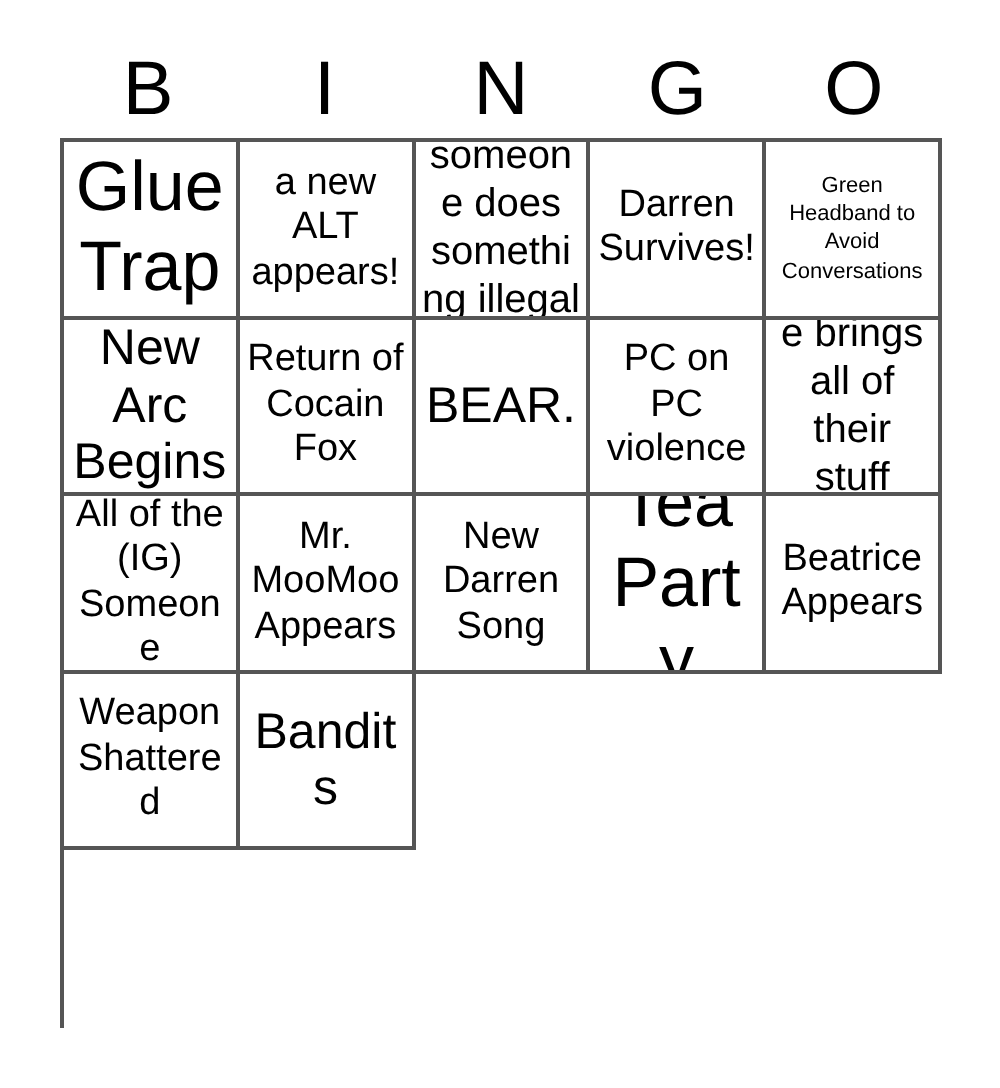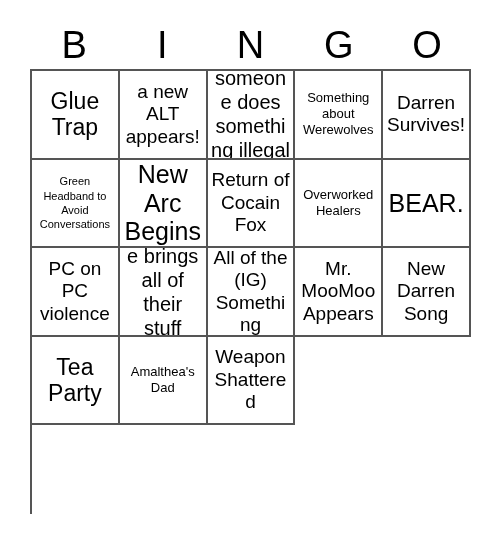--- a/index.html
+++ b/index.html
@@ -76,21 +76,21 @@
 
   .cell-text {
     display: block;
     width: 100%;
     line-height: 1.16;
     word-wrap: break-word;
     color: #000000;
   }
 
   
-  .sz-xxl .cell-text { font-size: 23px; line-height: 1.14; }
+  .sz-xxl .cell-text { font-size: 35px; line-height: 1.14; }
   .sz-xl  .cell-text { font-size: 25px; line-height: 1.14; }
   .sz-lg  .cell-text { font-size: 19px; line-height: 1.18; }
   .sz-md  .cell-text { font-size: 20px; line-height: 1.2;  }
   .sz-sm  .cell-text { font-size: 13px; line-height: 1.25; }
   .sz-xs  .cell-text { font-size: 11px; line-height: 1.3;  }
 </style>
 </head>
 <body>
 
 <div id="bingo-card">
@@ -107,64 +107,61 @@
 
     <div class="cell sz-xxl">
         <span class="cell-text">Glue Trap</span>
       </div>
     <div class="cell sz-lg">
         <span class="cell-text">a new ALT appears!</span>
       </div>
     <div class="cell sz-md">
         <span class="cell-text">someone does something illegal</span>
       </div>
-    <div class="cell sz-sm">
-        <span class="cell-text">Something about Werewolves</span>
-      </div>
     <div class="cell sz-lg">
         <span class="cell-text">Darren Survives!</span>
       </div>
 
     <div class="cell sz-xs">
         <span class="cell-text">Green Headband to Avoid Conversations</span>
       </div>
     <div class="cell sz-xl">
         <span class="cell-text">New Arc Begins</span>
       </div>
     <div class="cell sz-lg">
         <span class="cell-text">Return of Cocain Fox</span>
       </div>
-    <div class="cell sz-sm">
-        <span class="cell-text">Overworked Healers</span>
-      </div>
 
     <div class="cell sz-xl">
         <span class="cell-text">BEAR.</span>
       </div>
     <div class="cell sz-lg">
         <span class="cell-text">PC on PC violence</span>
       </div>
     <div class="cell sz-md">
         <span class="cell-text">everyone brings all of their stuff home</span>
       </div>
 
     <div class="cell sz-lg">
-        <span class="cell-text">All of the (IG) Something</span>
+        <span class="cell-text">All of the (IG) Someone</span>
       </div>
     <div class="cell sz-lg">
         <span class="cell-text">Mr. MooMoo Appears</span>
       </div>
     <div class="cell sz-lg">
         <span class="cell-text">New Darren Song</span>
       </div>
     <div class="cell sz-xxl">
         <span class="cell-text">Tea Party</span>
       </div>
 
-    <div class="cell sz-sm">
-        <span class="cell-text">Amalthea's Dad</span>
+    <div class="cell sz-lg">
+        <span class="cell-text">Beatrice Appears</span>
       </div>
     <div class="cell sz-lg">
         <span class="cell-text">Weapon Shattered</span>
+      </div>
+    <div class="cell sz-xl">
+        <span class="cell-text">Bandits</span>
       </div>
 
   </div>
 </div>
 
 </body></html>

